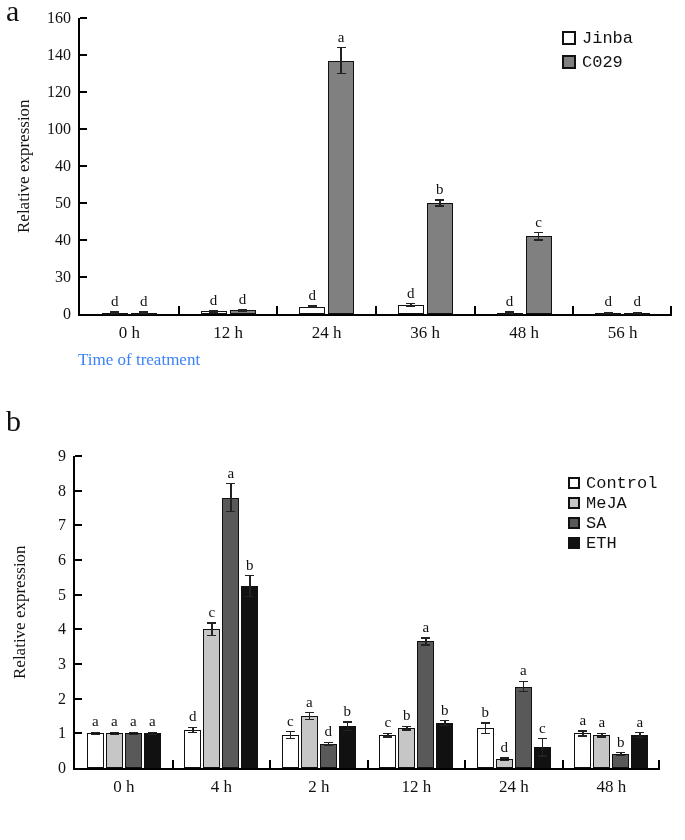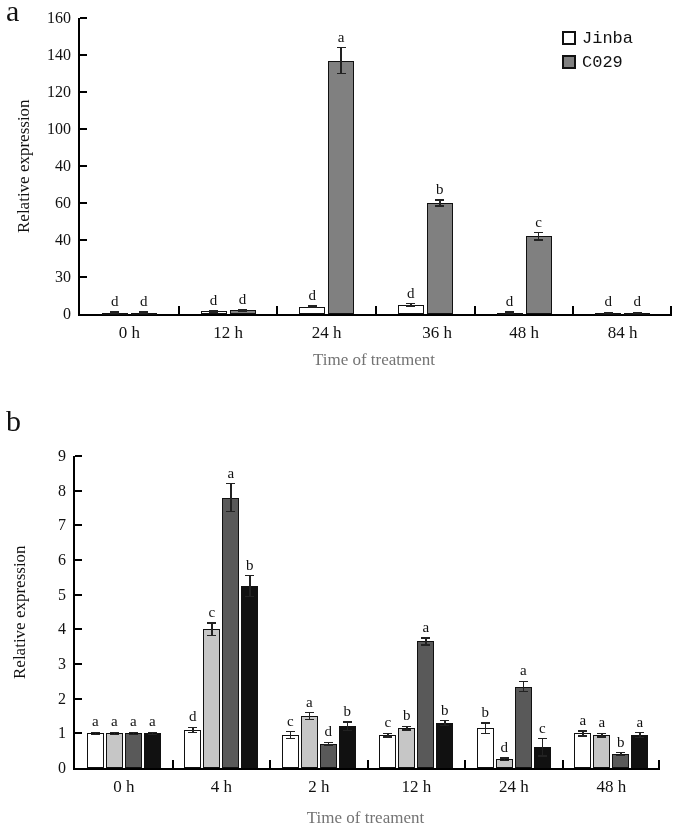--- a/index.html
+++ b/index.html
@@ -24,22 +24,22 @@
     border-bottom:2px solid #000;
     box-sizing:content-box;
   }
   .ylabel{
     position:absolute;
     display:flex;align-items:center;justify-content:center;
     writing-mode:vertical-rl;transform:rotate(180deg);
     font-size:17px;color:#111;white-space:nowrap;
   }
   .xlabel{
-    position:absolute;text-align:center;
-    font-size:17px;color:#737373;
+    position:absolute;
+    font-size:17px;color:#3b82f6;
   }
   .ytick{position:absolute;width:7px;height:2px;background:#000;}
   .yticklab{position:absolute;font-size:16px;color:#111;line-height:18px;}
   .xtick{position:absolute;width:2px;height:8px;background:#000;}
   .xticklab{position:absolute;width:64px;text-align:center;font-size:17px;color:#111;}
   .bar{position:absolute;border:1.5px solid #111;box-sizing:border-box;min-height:2px;}
   .eline{position:absolute;width:1.5px;background:#222;}
   .ecap{position:absolute;width:9px;height:1.5px;background:#222;}
   .letter{position:absolute;width:20px;text-align:center;font-size:15px;line-height:18px;color:#111;}
   .legend{position:absolute;font-family:Liberation Mono, monospace;}
@@ -55,41 +55,41 @@
   <section class="panel" id="panel-0">
     <div class="panel-label">a</div>
     <div class="ylabel" style="left: 14px; top: 18px; height: 296px;">Relative expression</div>
     <div class="plot" id="plot-0" style="left: 78px; top: 18px; width: 592px; height: 296px;">
         <div class="yticklab" style="right: 601px; top: 287px;">0</div>
         <div class="ytick" style="left: 0px; top: 258px;"></div>
         <div class="yticklab" style="right: 601px; top: 250px;">30</div>
         <div class="ytick" style="left: 0px; top: 221px;"></div>
         <div class="yticklab" style="right: 601px; top: 213px;">40</div>
         <div class="ytick" style="left: 0px; top: 184px;"></div>
-        <div class="yticklab" style="right: 601px; top: 176px;">60</div>
+        <div class="yticklab" style="right: 601px; top: 176px;">50</div>
         <div class="ytick" style="left: 0px; top: 147px;"></div>
         <div class="yticklab" style="right: 601px; top: 139px;">40</div>
         <div class="ytick" style="left: 0px; top: 110px;"></div>
         <div class="yticklab" style="right: 601px; top: 102px;">100</div>
         <div class="ytick" style="left: 0px; top: 73px;"></div>
         <div class="yticklab" style="right: 601px; top: 65px;">120</div>
         <div class="ytick" style="left: 0px; top: 36px;"></div>
         <div class="yticklab" style="right: 601px; top: 28px;">140</div>
         <div class="ytick" style="left: 0px; top: -1px;"></div>
         <div class="yticklab" style="right: 601px; top: -9px;">160</div>
         <div class="xticklab" style="left: 17.3333px; top: 305px;">0 h</div>
         <div class="xticklab" style="left: 116px; top: 305px;">12 h</div>
         <div class="xtick" style="left: 97.6667px; top: 288px;"></div>
         <div class="xticklab" style="left: 214.667px; top: 305px;">24 h</div>
         <div class="xtick" style="left: 196.333px; top: 288px;"></div>
-        <div class="xticklab" style="left: 325px; top: 305px;">36 h</div>
+        <div class="xticklab" style="left: 313px; top: 305px;">36 h</div>
         <div class="xtick" style="left: 295px; top: 288px;"></div>
         <div class="xticklab" style="left: 412px; top: 305px;">48 h</div>
         <div class="xtick" style="left: 393.667px; top: 288px;"></div>
-        <div class="xticklab" style="left: 510.667px; top: 305px;">84 h</div>
+        <div class="xticklab" style="left: 510.667px; top: 305px;">56 h</div>
         <div class="xtick" style="left: 492.333px; top: 288px;"></div>
         <div class="xtick" style="left: 590px; top: 288px;"></div>
         <div class="bar" style="left: 21.8333px; top: 294.52px; width: 26px; height: 2px; background: rgb(255, 255, 255);"></div>
         <div class="eline" style="left: 34.0833px; top: 294.15px; height: 0.74px;"></div>
         <div class="ecap" style="left: 30.3333px; top: 293.4px;"></div>
         <div class="ecap" style="left: 30.3333px; top: 294.14px;"></div>
         <div class="letter" style="left: 24.8333px; top: 274.15px;">d</div>
         <div class="bar" style="left: 120.5px; top: 293.225px; width: 26px; height: 2.775px; background: rgb(255, 255, 255);"></div>
         <div class="eline" style="left: 132.75px; top: 292.67px; height: 1.11px;"></div>
         <div class="ecap" style="left: 129px; top: 291.92px;"></div>
@@ -307,17 +307,34 @@
         <div class="bar" style="left: 458.75px; top: 291.2px; width: 17px; height: 20.8px; background: rgb(17, 17, 17);"></div>
         <div class="eline" style="left: 466.5px; top: 282.533px; height: 17.3333px;"></div>
         <div class="ecap" style="left: 462.75px; top: 281.783px;"></div>
         <div class="ecap" style="left: 462.75px; top: 299.117px;"></div>
         <div class="letter" style="left: 457.25px; top: 262.533px;">c</div>
         <div class="bar" style="left: 556.25px; top: 279.067px; width: 17px; height: 32.9333px; background: rgb(17, 17, 17);"></div>
         <div class="eline" style="left: 564px; top: 276.64px; height: 4.85333px;"></div>
         <div class="ecap" style="left: 560.25px; top: 275.89px;"></div>
         <div class="ecap" style="left: 560.25px; top: 280.743px;"></div>
         <div class="letter" style="left: 554.75px; top: 256.64px;">a</div>
+        <div class="legend" style="left: 493px; top: 17px;">
+          <div class="lrow" style="height: 20px;">
+            <span class="lsw" style="height: 12px; width: 12px; background: rgb(255, 255, 255);"></span>
+            <span class="llab">Control</span>
+          </div>
+          <div class="lrow" style="height: 20px;">
+            <span class="lsw" style="height: 12px; width: 12px; background: rgb(198, 198, 198);"></span>
+            <span class="llab">MeJA</span>
+          </div>
+          <div class="lrow" style="height: 20px;">
+            <span class="lsw" style="height: 12px; width: 12px; background: rgb(89, 89, 89);"></span>
+            <span class="llab">SA</span>
+          </div>
+          <div class="lrow" style="height: 20px;">
+            <span class="lsw" style="height: 12px; width: 12px; background: rgb(17, 17, 17);"></span>
+            <span class="llab">ETH</span>
+          </div>
+        </div>
       </div>
-    <div class="xlabel" style="left: 73px; width: 585px; top: 398px;">Time of treament</div>
   </section>
 
 </div>
 
 </body></html>

